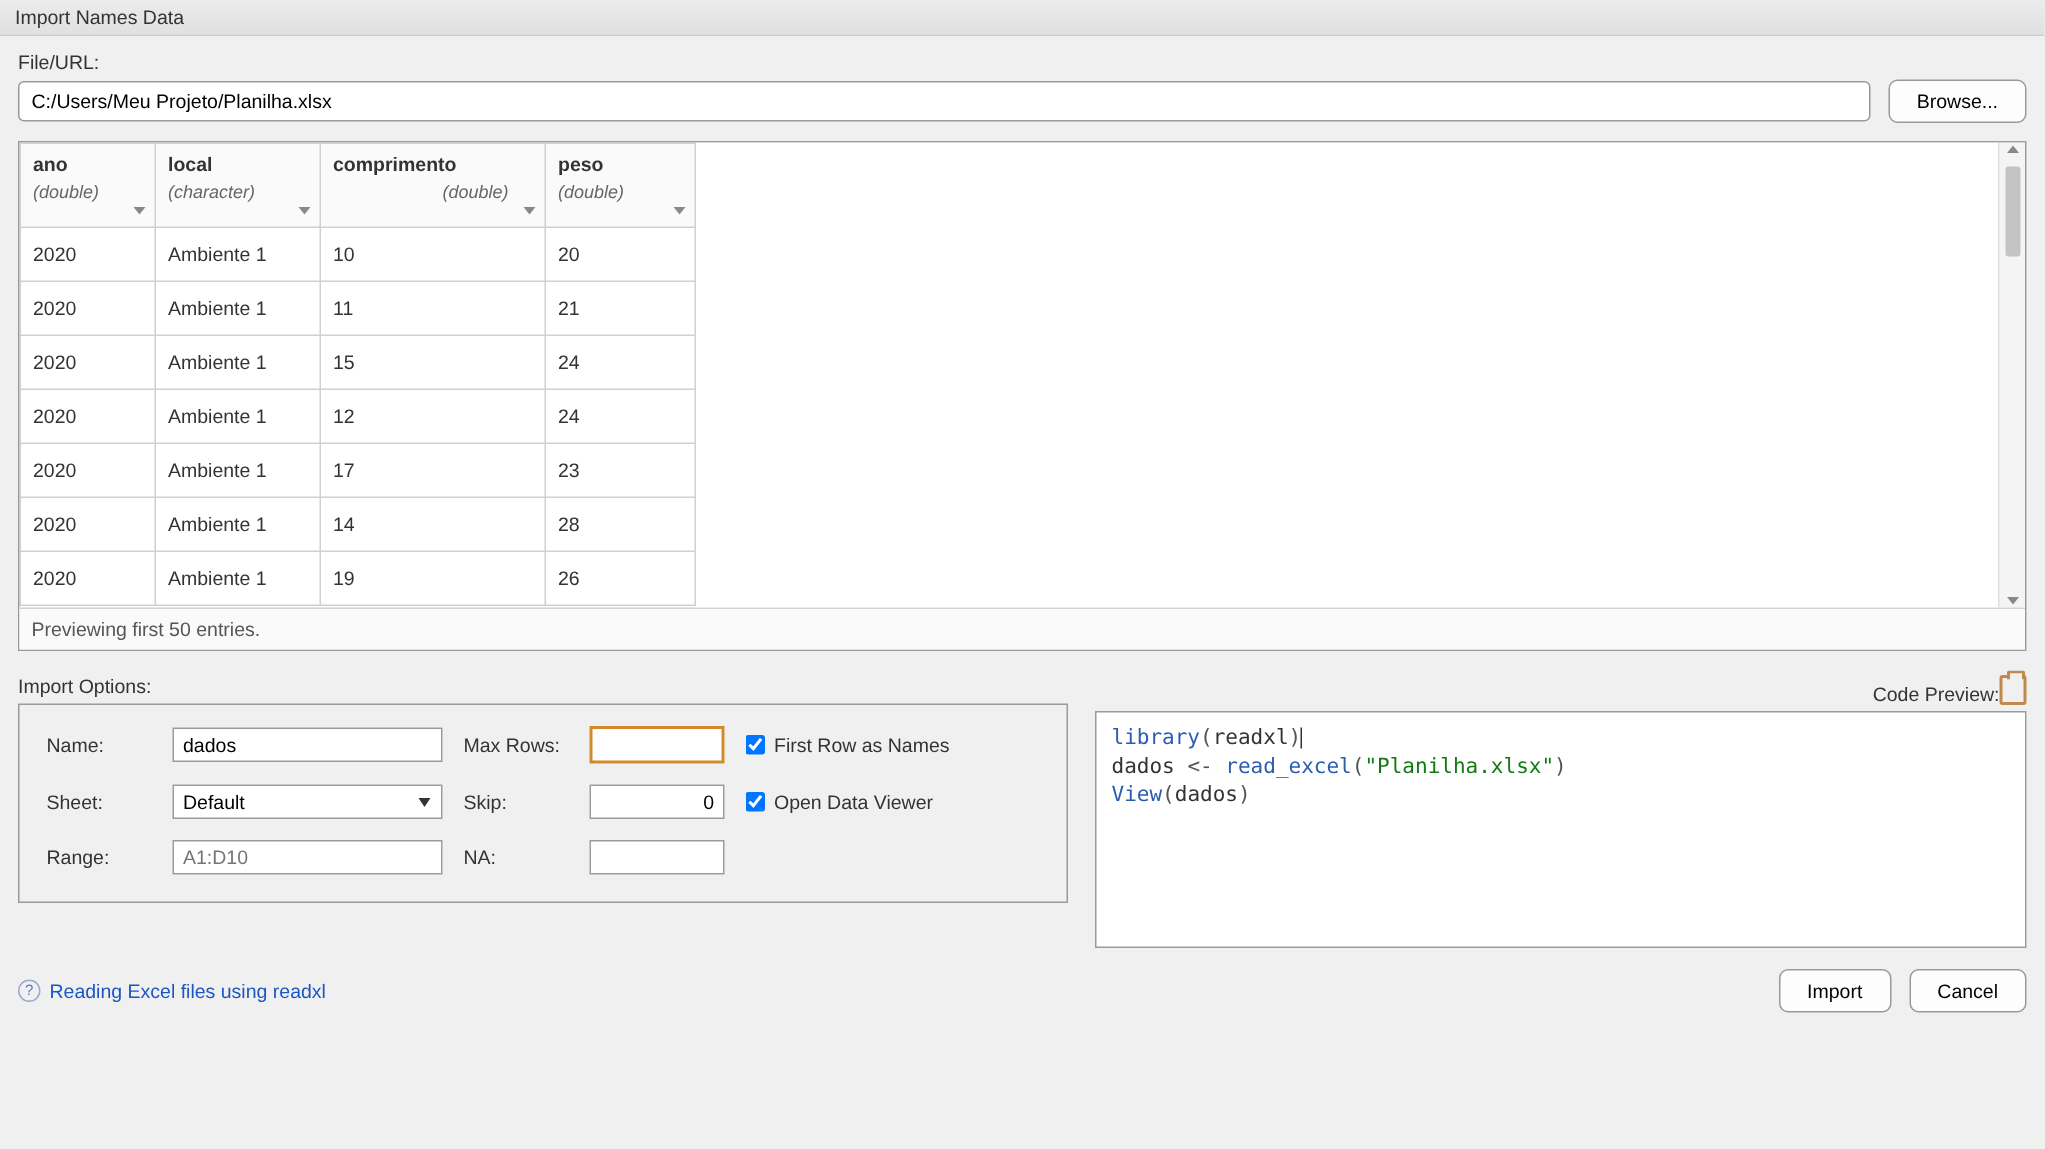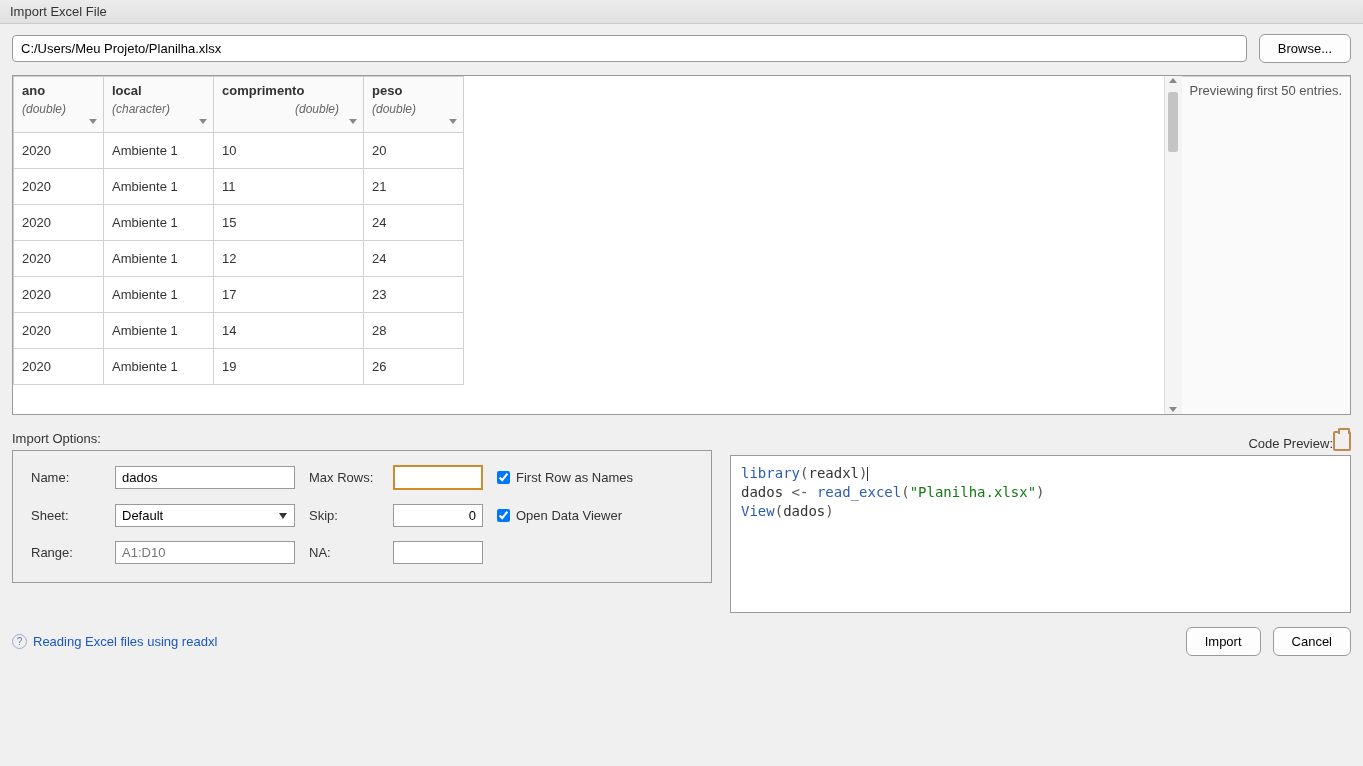--- a/index.html
+++ b/index.html
@@ -46,20 +46,21 @@
   background: #fdfdfd;
   padding: 6px 18px;
   font-size: 13px;
   cursor: pointer;
 }
 
 .preview-box {
   border: 1px solid #9a9a9a;
   background: #fff;
   display:flex;
+  flex-direction:column;
   height: 340px;
 }
 .scroll-wrap {
   position: relative;
   flex:1;
   overflow:hidden;
   display:flex;
 }
 .table-area {
   overflow:hidden;
@@ -196,24 +197,25 @@
 .help-icon {
   width:15px;height:15px;border:1px solid #9aaacc;border-radius:50%;display:inline-flex;align-items:center;justify-content:center;font-size:10px;color:#5a7ac4;
 }
 .footer-buttons { display:flex; gap:12px;}
 .right-align-type { text-align:right; display:block;}
 </style>
 </head>
 <body>
 
 <div class="window">
-  <div class="titlebar">Import Excel File</div>
+  <div class="titlebar">Import Names Data</div>
 
   <div class="content">
 
+    <div class="label">File/URL:</div>
     <div class="url-row">
       <input class="url-input" type="text" value="C:/Users/Meu Projeto/Planilha.xlsx" style="">
       <button class="btn">Browse...</button>
     </div>
 
     <div class="preview-box">
       <div class="scroll-wrap">
         <div class="table-area">
           <table class="data">
             <thead>

